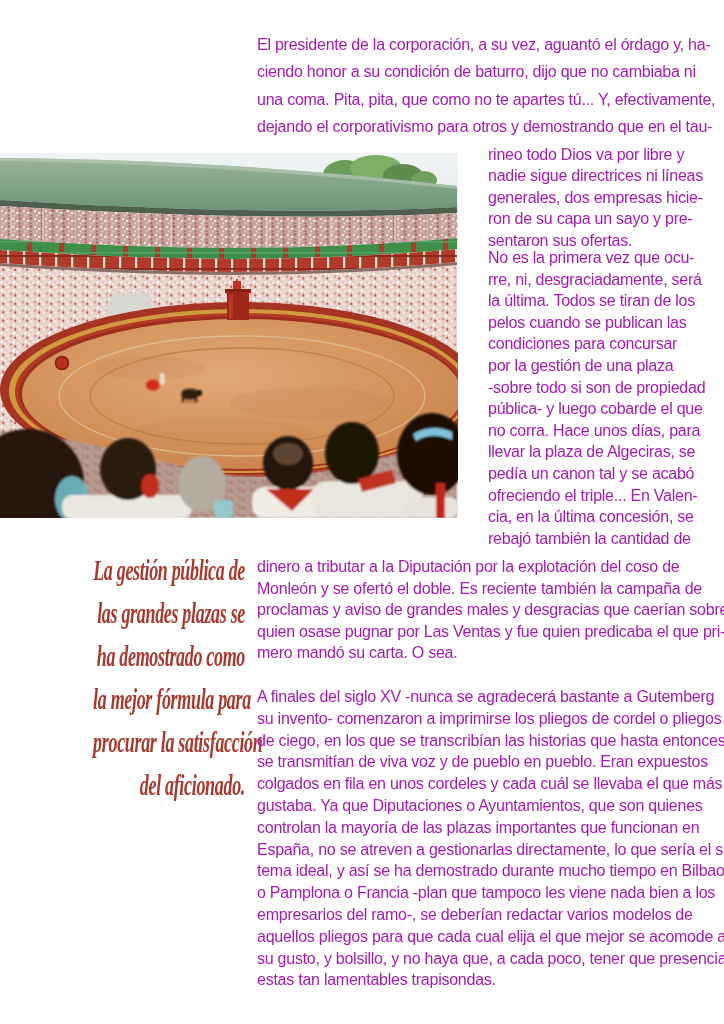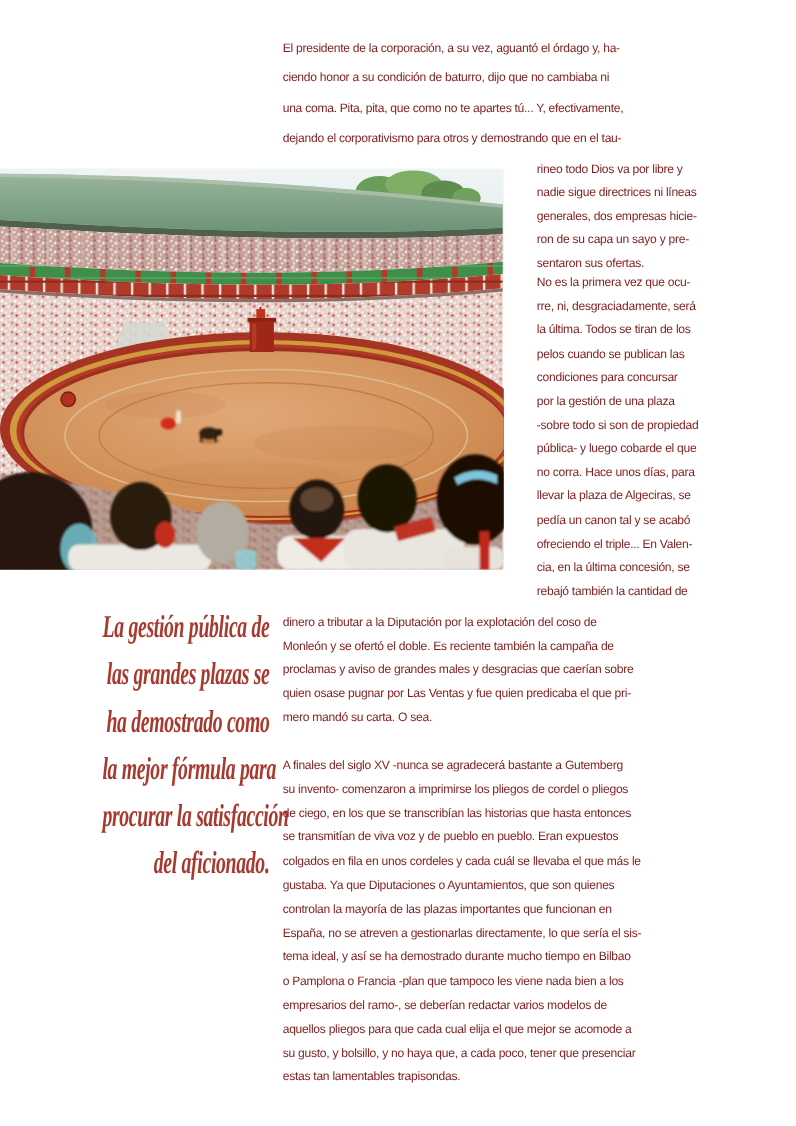--- a/index.html
+++ b/index.html
@@ -3,22 +3,22 @@
 <meta charset="utf-8">
 <style>
   html,body{margin:0;padding:0;background:#888;}
   .page{
     position:relative;width:724px;height:1024px;background:#ffffff;
     overflow:hidden;margin:0 auto;
     font-family:"Liberation Sans","DejaVu Sans",sans-serif;
   }
   .photo{position:absolute;left:0;top:153px;width:458px;height:365px;display:block;}
   .tb{
-    position:absolute;white-space:pre;color:#7f1d1d;
-    font-size:11px;letter-spacing:-0.25px;
+    position:absolute;white-space:pre;color:#a21caf;
+    font-size:16px;letter-spacing:-0.25px;
   }
   .p1w{left:257px;top:31px;line-height:27.4px;}
   .p1n{left:488px;top:124px;line-height:21.4px;margin-top:20px;}
   .p2n{left:488px;top:247px;line-height:21.6px;}
   .p2w{left:257px;top:556px;line-height:21.6px;}
   .p3 {left:257px;top:686px;line-height:21.8px;}
   .pq{position:absolute;left:0;top:549px;width:245px;font-style:italic;}
   .pq-inner{
     white-space:pre;text-align:right;
     font-family:"Liberation Serif","DejaVu Serif",serif;

